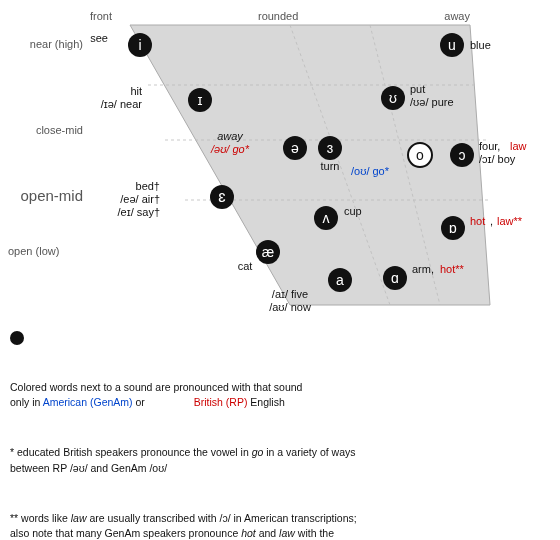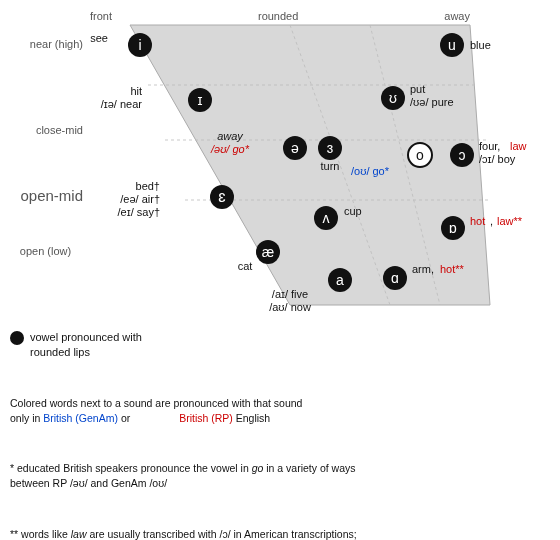--- a/index.html
+++ b/index.html
@@ -61,21 +61,21 @@
       text-align: right;
       width: 75px;
       margin-top: 12px;
     }
     .label-open-low {
       position: absolute;
       top: 245px;
       left: 8px;
       color: #555;
       font-size: 11px;
-      text-align: center;
+      text-align: left;
       width: 75px;
     }
 
     .vowel-chart-svg {
       position: absolute;
       top: 0;
       left: 0;
       width: 560px;
       height: 325px;
     }
@@ -213,26 +213,25 @@
     <text x="395" y="283" text-anchor="middle" fill="white" font-size="14" font-family="Arial">ɑ</text>
     <text x="412" y="273" fill="#111" font-size="11" font-family="Arial">arm, </text>
     <text x="440" y="273" fill="#cc0000" font-size="11" font-family="Arial">hot**</text>
 
   </svg>
 </div>
 
 <div class="legend-area">
   <div class="legend-row">
     <div class="legend-circle"></div>
-    <div class="legend-text">vowel pronounced with<br>rounded lips</div>
   </div>
 
   <div class="footnote">
     Colored words next to a sound are pronounced with that sound<br>
-    only in <span class="blue">British (GenAm)</span> or <span class="red">British (RP)</span> English
+    only in <span class="blue">American (GenAm)</span> or <span class="red">British (RP)</span> English
   </div>
   <div class="footnote">
     * educated British speakers pronounce the vowel in <em>go</em> in a variety of ways<br>
     between RP /əʊ/ and GenAm /oʊ/
   </div>
   <div class="footnote">
     ** words like <em>law</em> are usually transcribed with /ɔ/ in American transcriptions;<br>
     also note that many GenAm speakers pronounce <em>hot</em> and <em>law</em> with the<br>
     same vowel (usually slightly rounded)
   </div>

